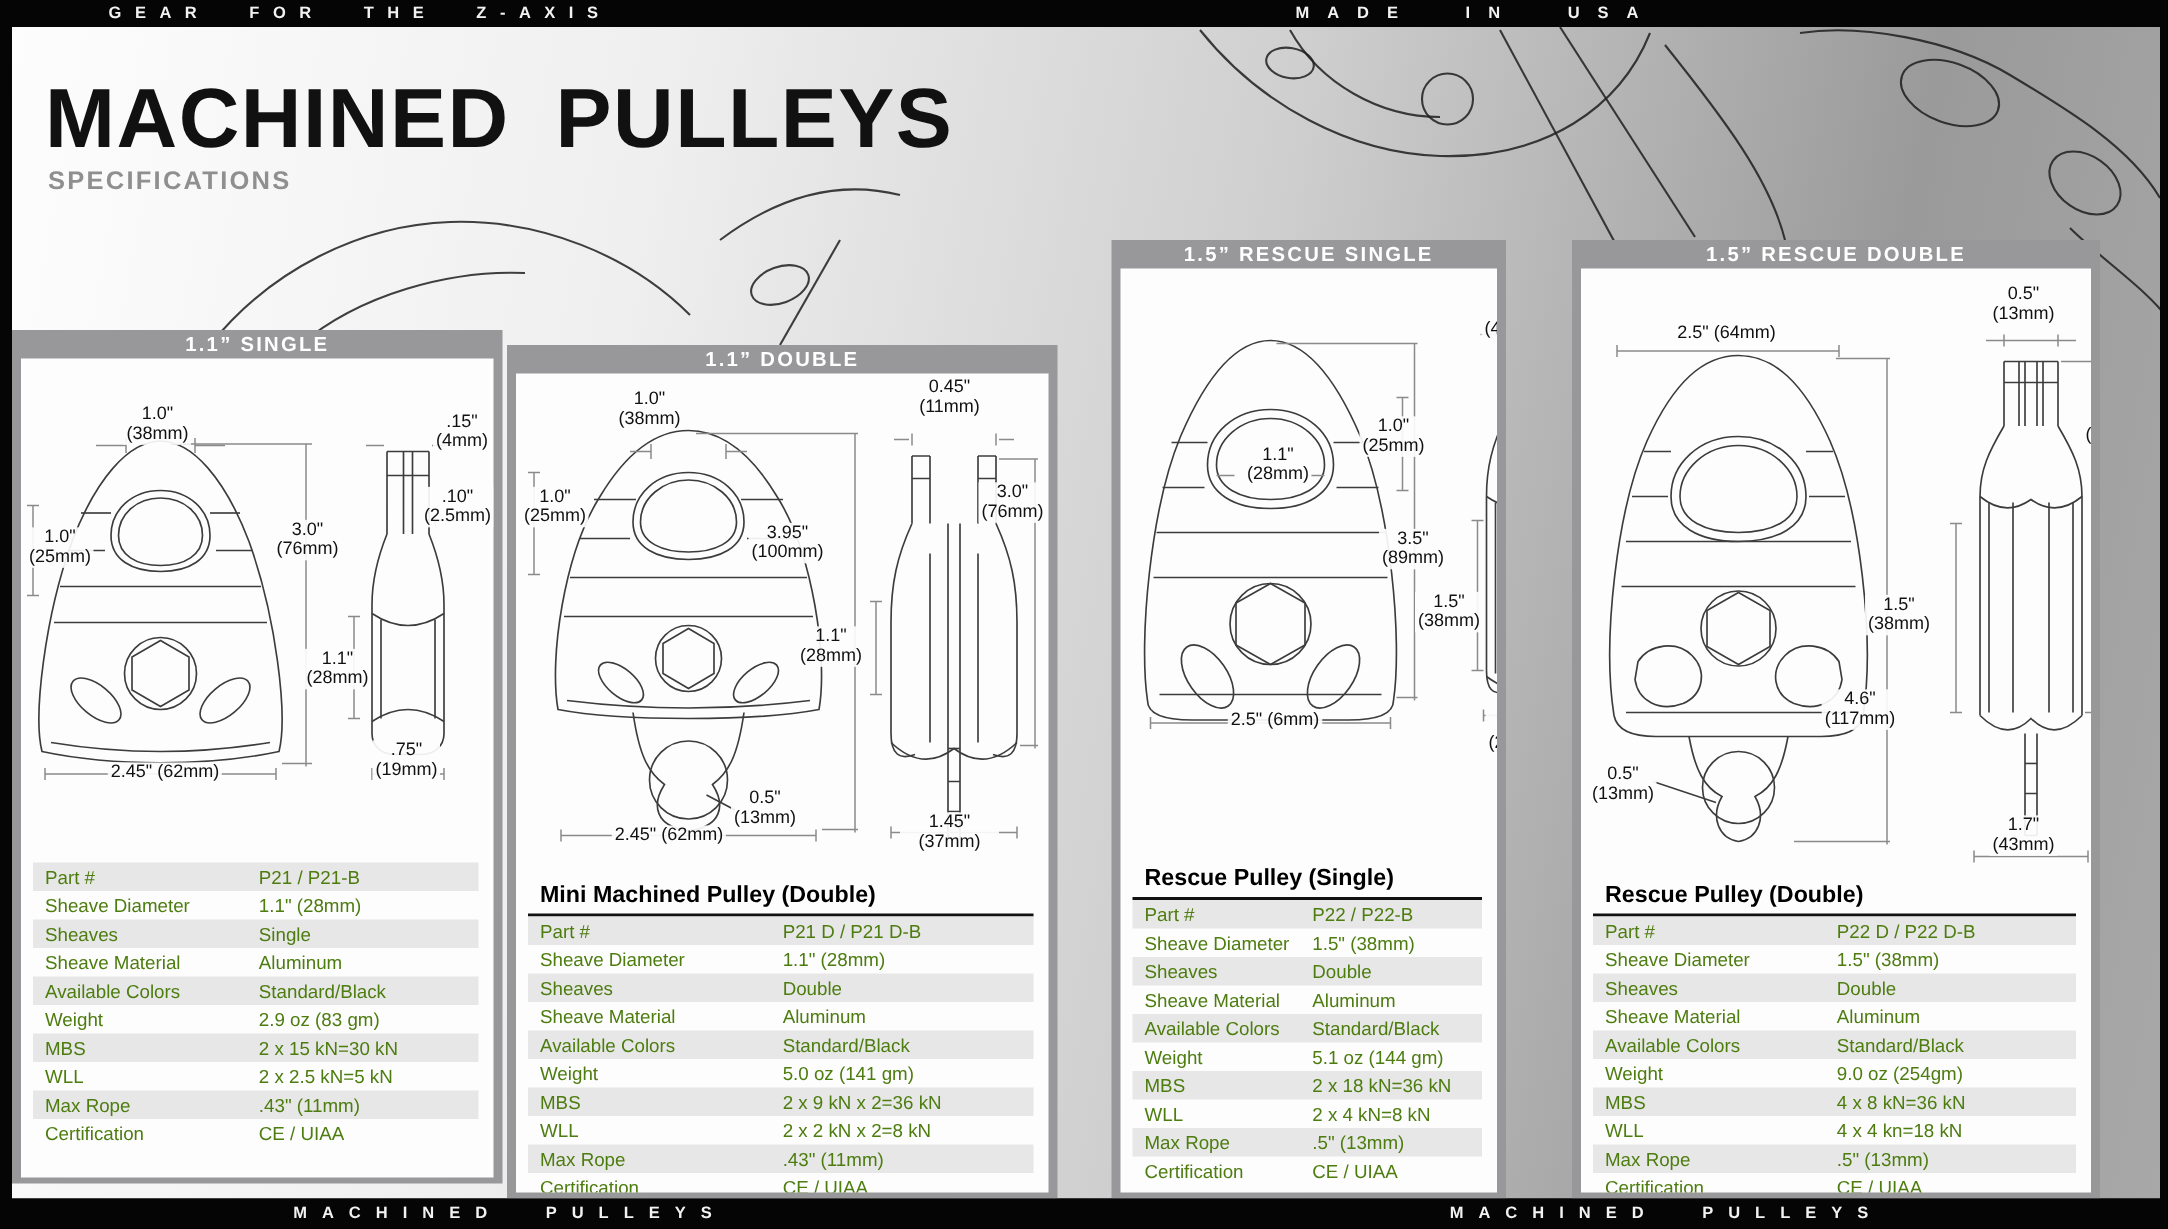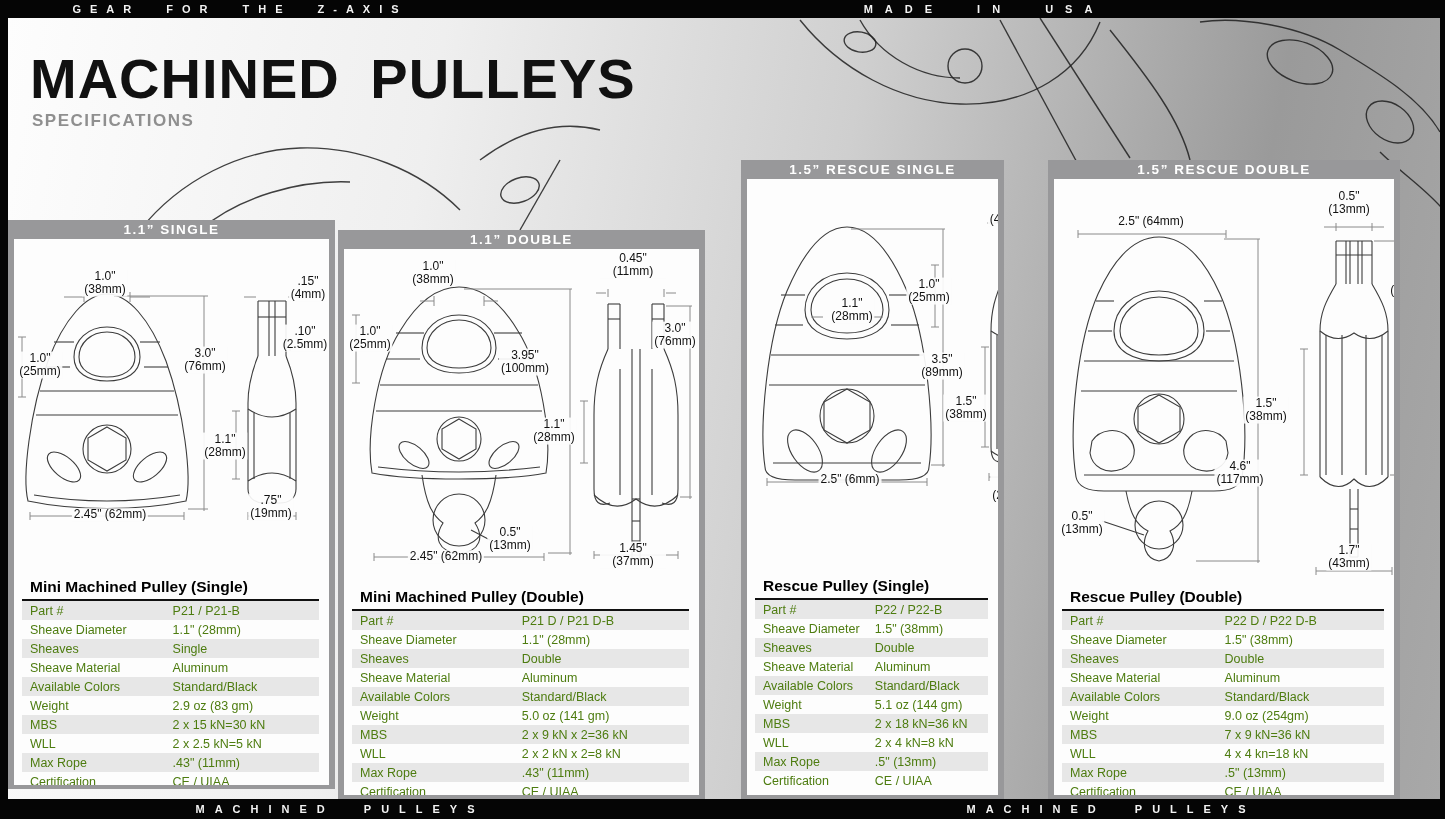--- a/index.html
+++ b/index.html
@@ -141,21 +141,20 @@
 (2.5mm)</span>
       <span class="dim" style="left:191px;top:121px;">3.0"
 (76mm)</span>
       <span class="dim" style="left:211px;top:207px;">1.1"
 (28mm)</span>
       <span class="dim" style="left:96px;top:276px;">2.45" (62mm)</span>
       <span class="dim" style="left:257px;top:268px;">.75"
 (19mm)</span>
     </div>
     <div class="spec" style="top:336px;">
-      <div class="spec-title">Mini Machined Pulley (Single)</div>
       <div class="spec-rows">
           <div class="spec-row">
             <span class="spec-label">Part #</span>
             <span class="spec-value">P21 / P21-B</span>
           </div>
           <div class="spec-row">
             <span class="spec-label">Sheave Diameter</span>
             <span class="spec-value">1.1" (28mm)</span>
           </div>
           <div class="spec-row">
@@ -555,21 +554,21 @@
           <div class="spec-row">
             <span class="spec-label">Available Colors</span>
             <span class="spec-value">Standard/Black</span>
           </div>
           <div class="spec-row">
             <span class="spec-label">Weight</span>
             <span class="spec-value">9.0 oz (254gm)</span>
           </div>
           <div class="spec-row">
             <span class="spec-label">MBS</span>
-            <span class="spec-value">7 x 9 kN=36 kN</span>
+            <span class="spec-value">4 x 8 kN=36 kN</span>
           </div>
           <div class="spec-row">
             <span class="spec-label">WLL</span>
             <span class="spec-value">4 x 4 kn=18 kN</span>
           </div>
           <div class="spec-row">
             <span class="spec-label">Max Rope</span>
             <span class="spec-value">.5" (13mm)</span>
           </div>
           <div class="spec-row">

